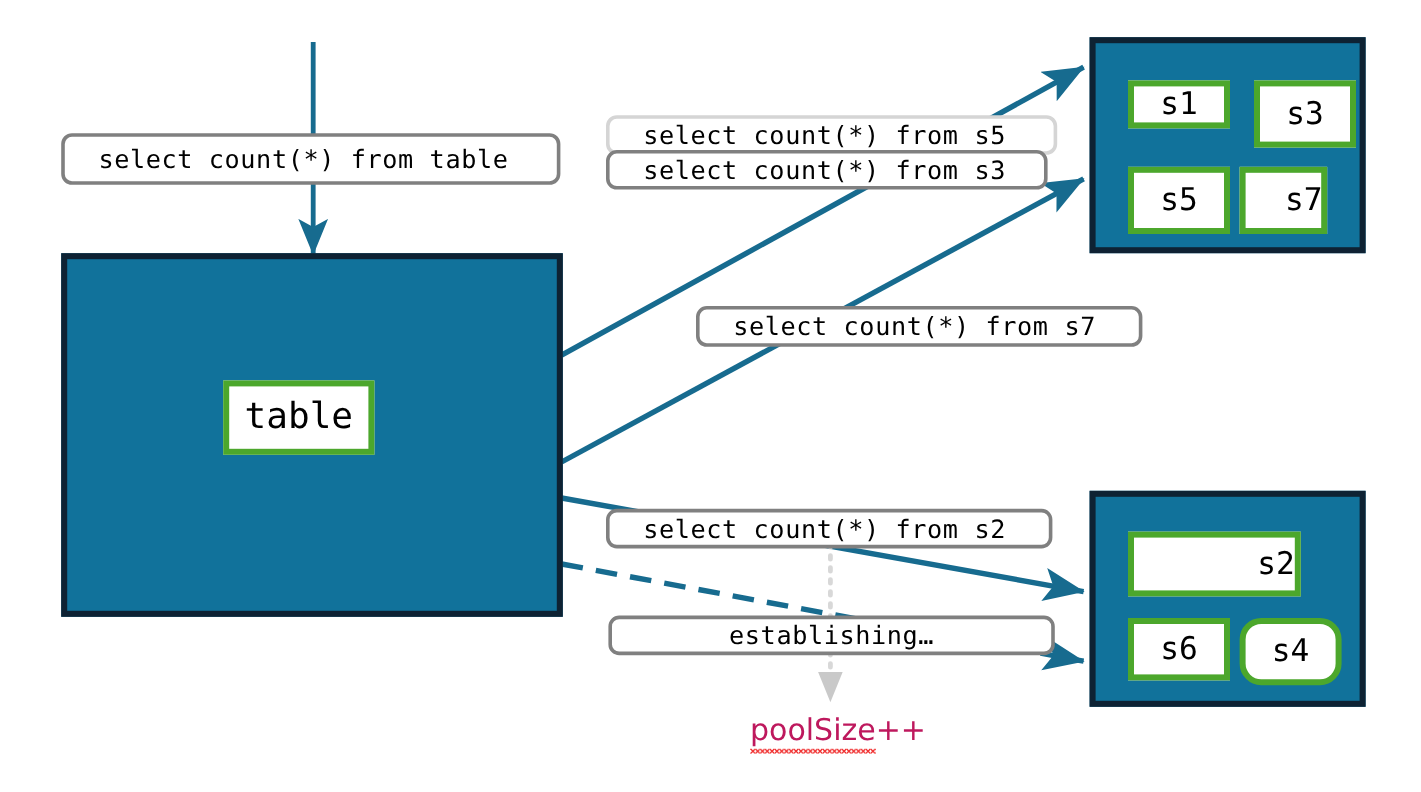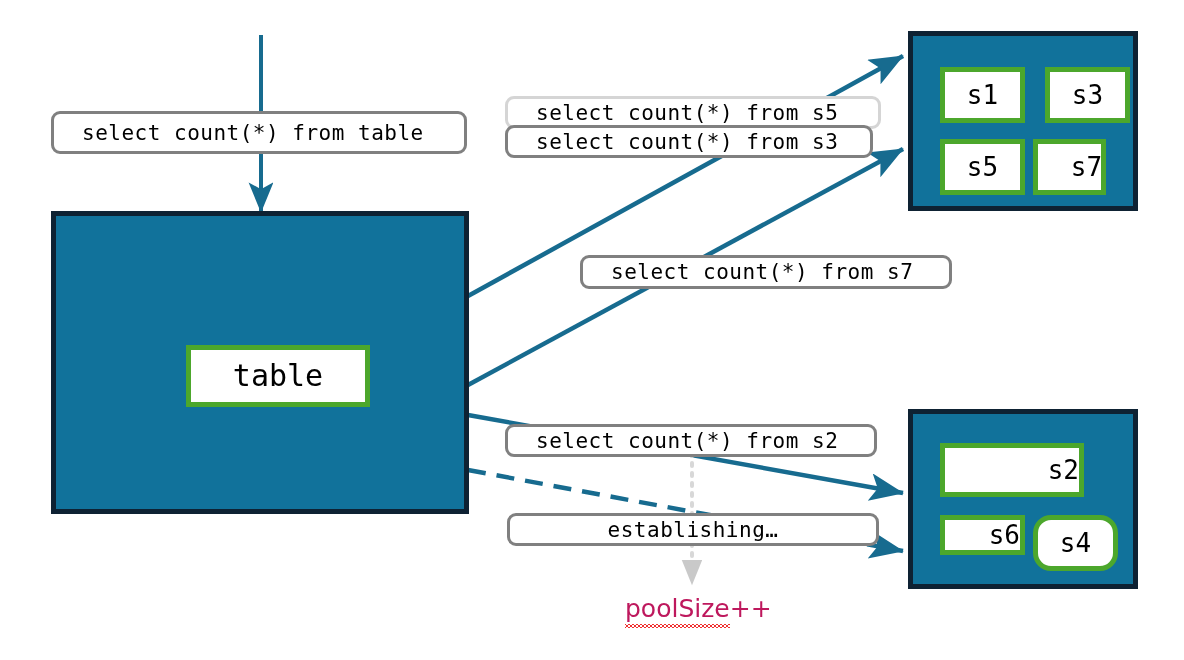--- a/index.html
+++ b/index.html
@@ -129,21 +129,21 @@
     <line x1="468" y1="470" x2="903" y2="551" stroke="#176B8F" stroke-width="4.5" stroke-dasharray="18,11" marker-end="url(#arrowTeal)"></line>
 
     <line x1="692" y1="453" x2="692" y2="582" stroke="#D8D8D8" stroke-width="4" stroke-dasharray="3,7" stroke-linecap="round" marker-end="url(#arrowGray)"></line>
   </svg>
 
   <div class="label-box left-text" style="left:51px; top:111px; width:416px; height:43px;">
     <span>select count(*) from table</span>
   </div>
 
   <div class="pool" style="left:51px; top:211px; width:418px; height:303px;">
-    <div class="node big" style="left:130px; top:101px; width:184px; height:62px;margin-top:28px;">
+    <div class="node big" style="left:130px; top:101px; width:126px; height:62px;">
       <span>table</span>
     </div>
   </div>
 
   <div class="label-box faded left-text" style="left:505px; top:96px; width:376px; height:33px;text-align:center;">
     <span>select count(*) from s5</span>
   </div>
 
   <div class="label-box left-text" style="left:505px; top:125px; width:368px; height:33px;">
     <span>select count(*) from s3</span>
@@ -159,39 +159,39 @@
 
   <div class="label-box" style="left:507px; top:513px; width:372px; height:33px;">
     <span>establishing…</span>
   </div>
 
   <div class="annotation" style="left:625px; top:594px;">
     <span class="squiggle">poolSize</span><span>++</span>
   </div>
 
   <div class="pool" style="left:908px; top:31px; width:230px; height:180px;">
-    <div class="node srv" style="left:27px; top:31px; width:85px; height:56px;">
+    <div class="node srv" style="left:27px; top:31px; width:85px; height:40px;">
       <span>s1</span>
     </div>
     <div class="node srv" style="left:132px; top:31px; width:85px; height:56px;">
       <span>s3</span>
     </div>
     <div class="node srv" style="left:27px; top:103px; width:85px; height:56px;">
       <span>s5</span>
     </div>
     <div class="node srv" style="left:120px; top:103px; width:73px; height:56px;padding-left:34px;">
       <span>s7</span>
     </div>
   </div>
 
   <div class="pool" style="left:908px; top:409px; width:230px; height:180px;">
     <div class="node srv" style="left:27px; top:29px; width:144px; height:54px;justify-content:flex-end;">
       <span>s2</span>
     </div>
-    <div class="node srv" style="left:27px; top:101px; width:85px; height:40px;justify-content:flex-end;">
+    <div class="node srv" style="left:27px; top:101px; width:85px; height:52px;">
       <span>s6</span>
     </div>
     <div class="node srv" style="left:120px; top:101px; width:85px; height:56px;border-radius:18px;">
       <span>s4</span>
     </div>
   </div>
 
 </div>
 
 </body></html>

